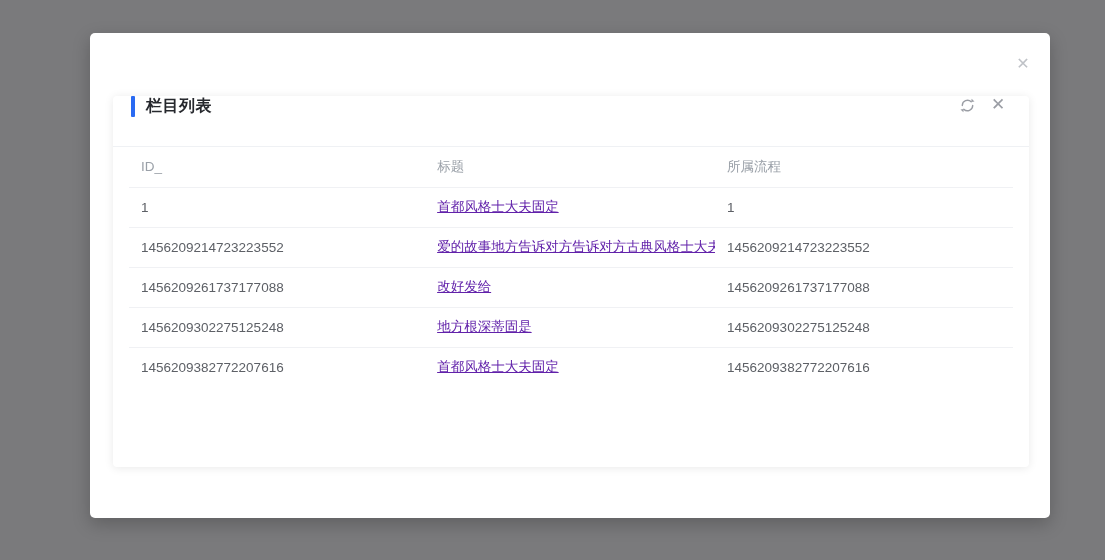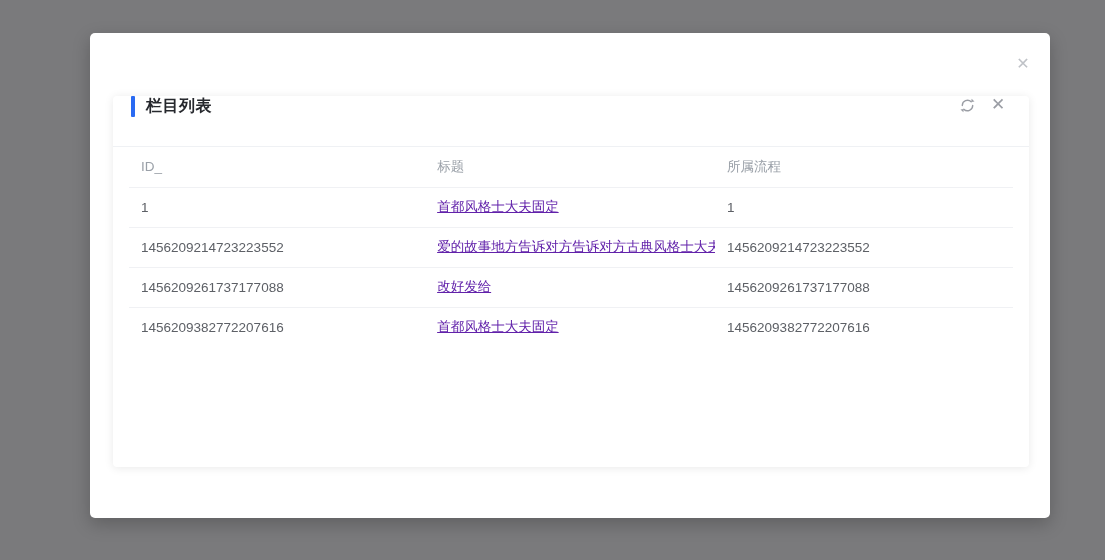--- a/index.html
+++ b/index.html
@@ -164,20 +164,25 @@
               <td>1456209214723223552</td>
               <td><a href="#" style="color: rgb(98, 34, 170);">爱的故事地方告诉对方告诉对方古典风格士大夫gs</a></td>
               <td>1456209214723223552</td>
             </tr>
             <tr>
               <td>1456209261737177088</td>
               <td><a href="#" style="color: rgb(98, 34, 170); text-align: center;">改好发给</a></td>
               <td>1456209261737177088</td>
             </tr>
             <tr>
+              <td>1456209302275125248</td>
+              <td><a href="#" style="color: rgb(98, 34, 170);">地方根深蒂固是</a></td>
+              <td>1456209302275125248</td>
+            </tr>
+            <tr>
               <td>1456209382772207616</td>
               <td><a href="#" style="color: rgb(98, 34, 170);">首都风格士大夫固定</a></td>
               <td>1456209382772207616</td>
             </tr>
           </tbody>
       </table>
     </div>
   </div>
 </div>
 

